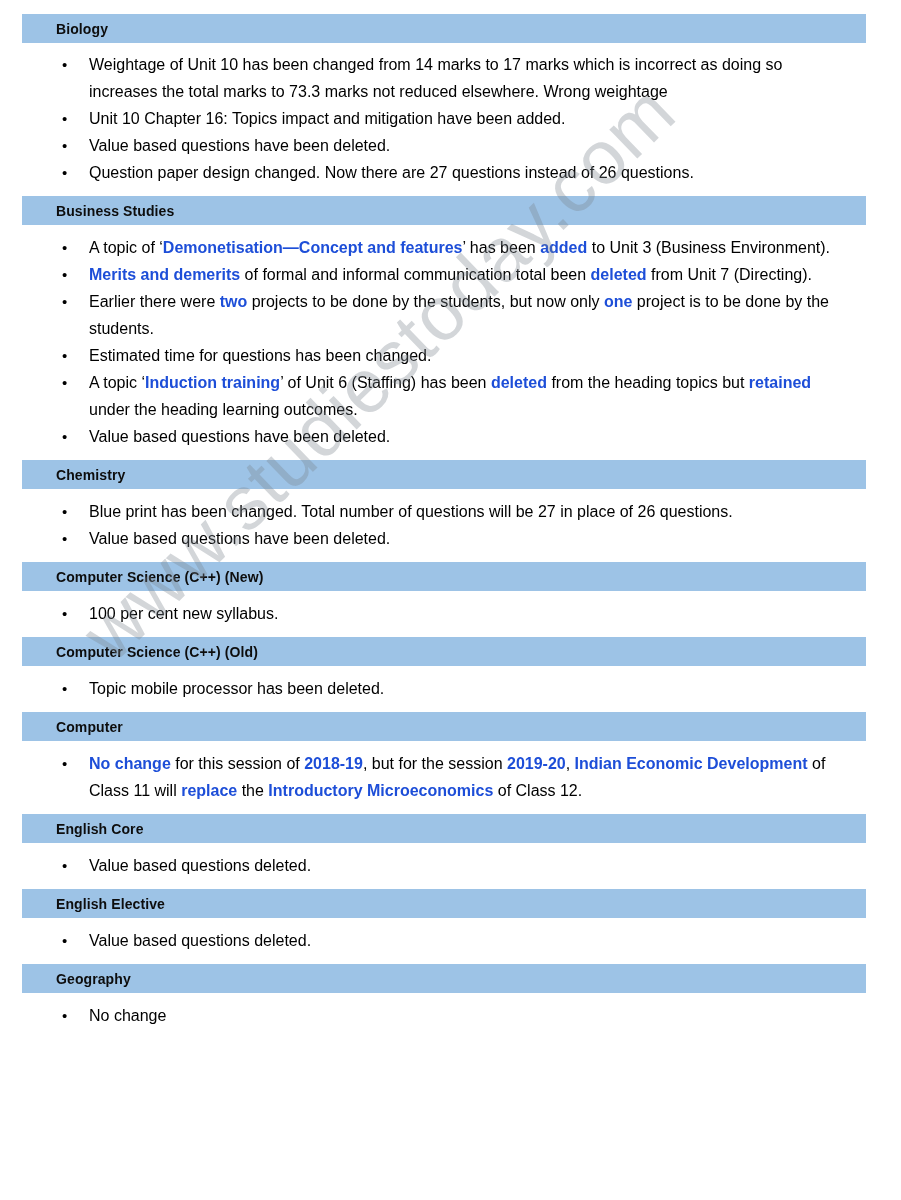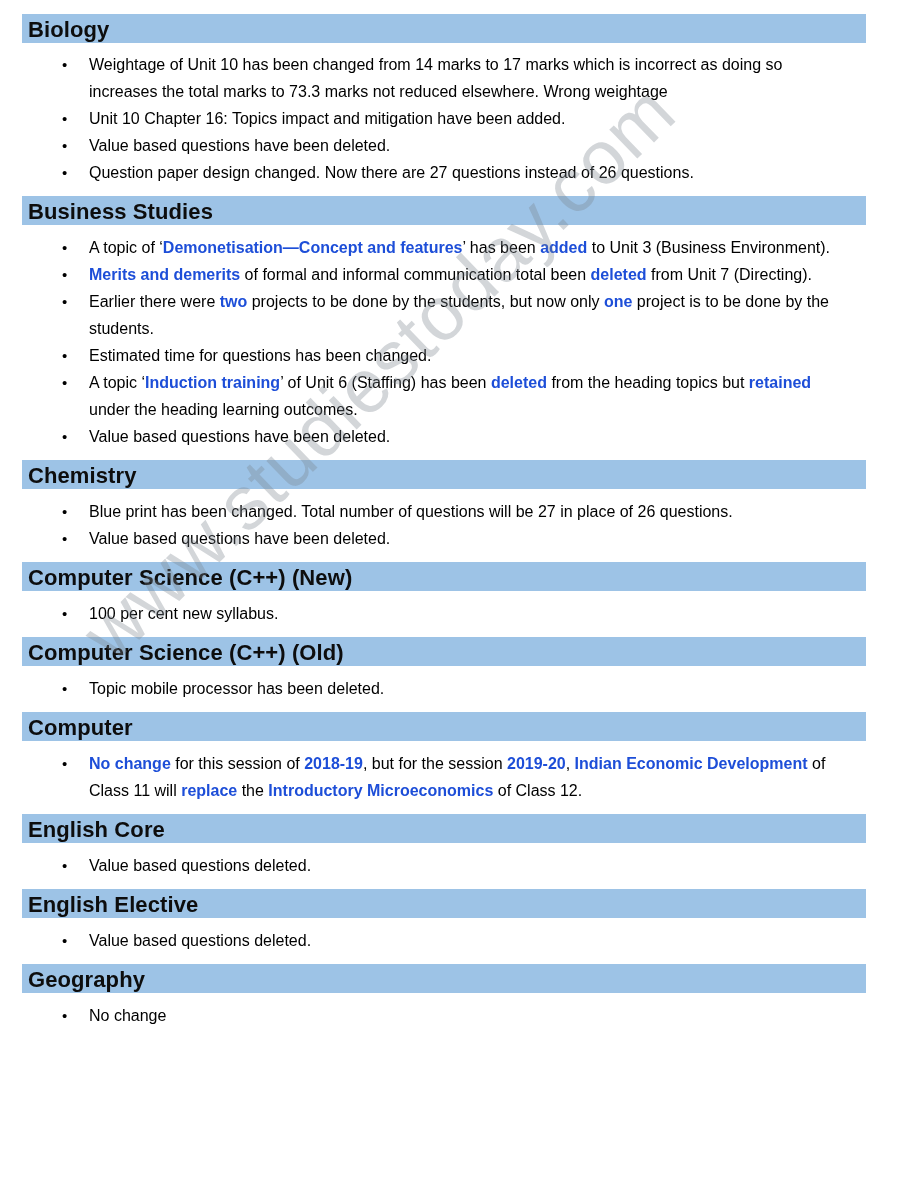--- a/index.html
+++ b/index.html
@@ -55,27 +55,28 @@
   .section-header {
     background: #9DC3E6;
     height: 29px;
     line-height: 29px;
     padding: 0 10px 0 6px;
     box-sizing: border-box;
     margin-bottom: 0;
   }
   .section-header-title {
     font-family: "Liberation Sans", sans-serif;
-    font-size: 22px;
+    font-size: 14px;
     font-weight: bold;
     color: #0d0d0d;
     letter-spacing: 0.1px;
     display: inline-block;
     vertical-align: middle;
     line-height: 29px;
+    margin-left: 28px;
   }
 
   ul.bullets {
     list-style: none;
     margin: 0;
     padding: 0;
   }
   ul.bullets li {
     position: relative;
     padding-left: 67px;

